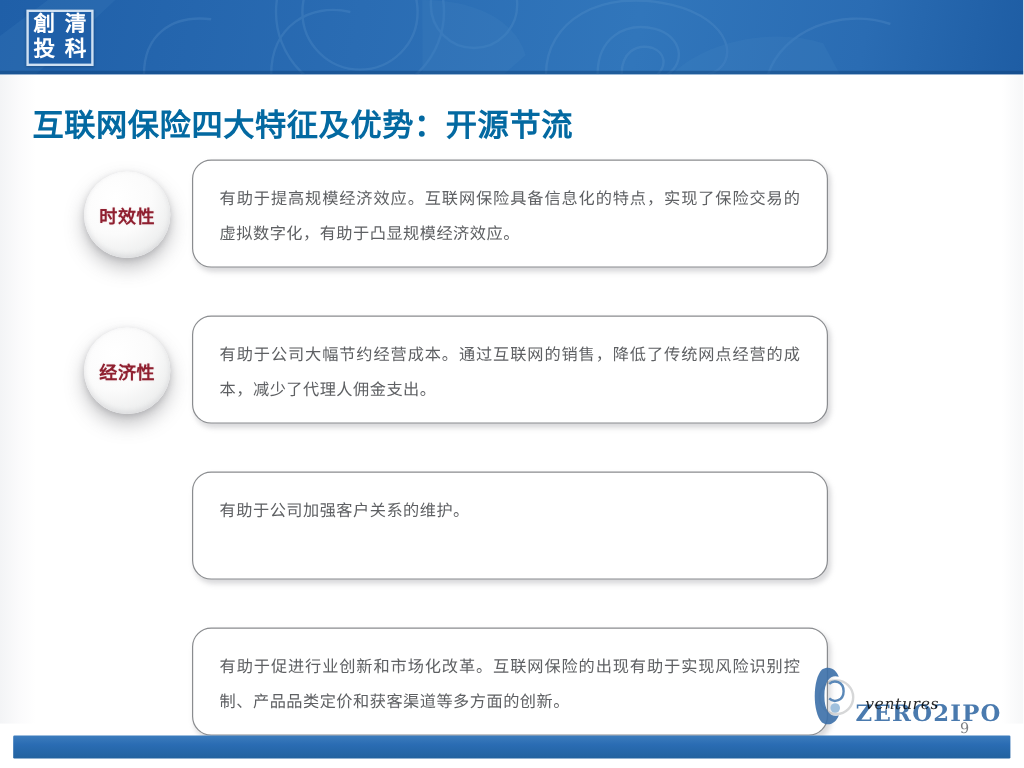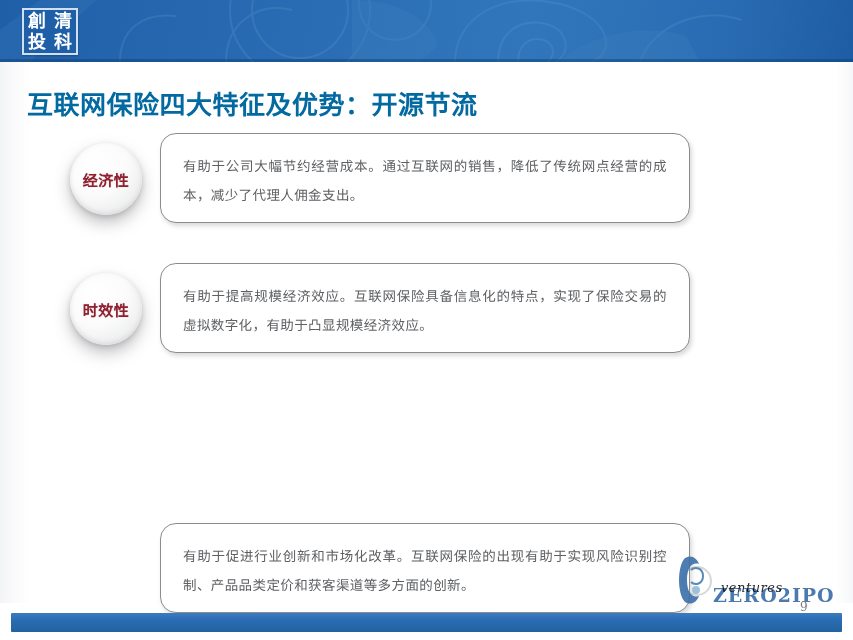--- a/index.html
+++ b/index.html
@@ -293,37 +293,40 @@
       <span>科</span>
     </div>
   </div>
 
   <div class="slide-title">互联网保险四大特征及优势：开源节流</div>
 
   <div class="rows">
 
     <div class="row">
       <div class="badge">
+        <span class="badge-label">时效性</span>
+      </div>
+      <div class="textbox">
+        <div class="textbox-body">有助于提高规模经济效应。互联网保险具备信息化的特点，实现了保险交易的虚拟数字化，有助于凸显规模经济效应。</div>
+      </div>
+    </div>
+
+    <div class="row">
+      <div class="badge">
         <span class="badge-label">经济性</span>
       </div>
       <div class="textbox">
         <div class="textbox-body">有助于公司大幅节约经营成本。通过互联网的销售，降低了传统网点经营的成本，减少了代理人佣金支出。</div>
       </div>
     </div>
 
     <div class="row">
-      <div class="badge">
-        <span class="badge-label">时效性</span>
-      </div>
       <div class="textbox">
-        <div class="textbox-body">有助于提高规模经济效应。互联网保险具备信息化的特点，实现了保险交易的虚拟数字化，有助于凸显规模经济效应。</div>
-      </div>
-    </div>
-
-    <div class="row">
+        <div class="textbox-body">有助于公司加强客户关系的维护。</div>
+      </div>
     </div>
 
     <div class="row">
       <div class="textbox">
         <div class="textbox-body">有助于促进行业创新和市场化改革。互联网保险的出现有助于实现风险识别控制、产品品类定价和获客渠道等多方面的创新。</div>
       </div>
     </div>
 
   </div>
 

